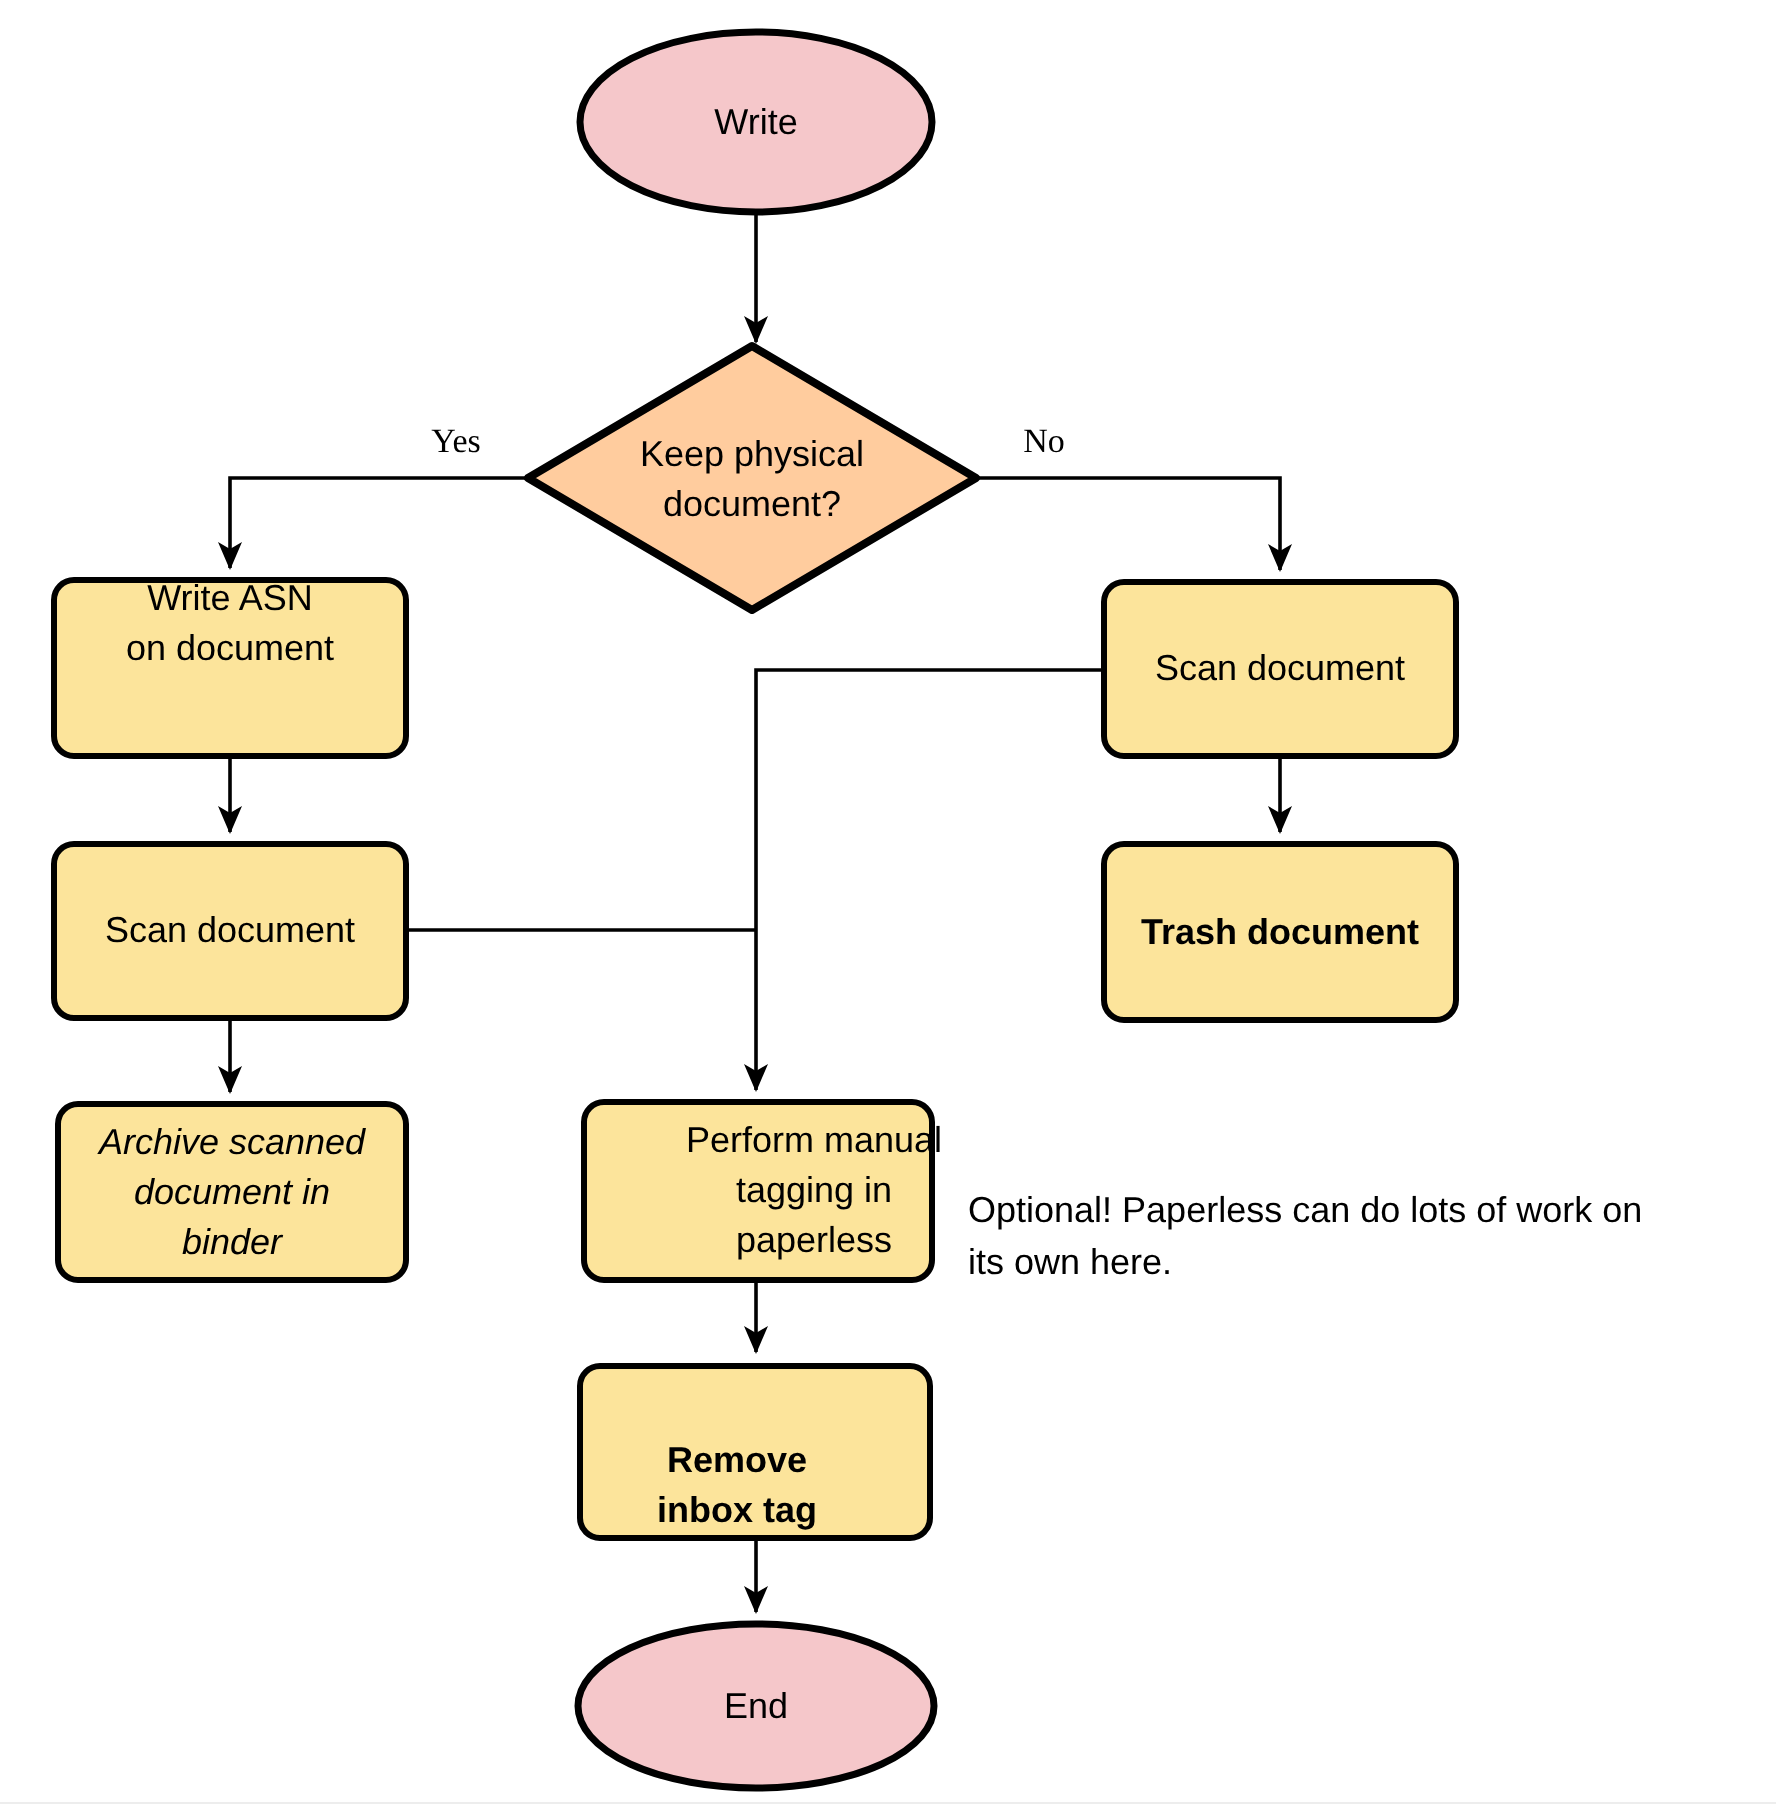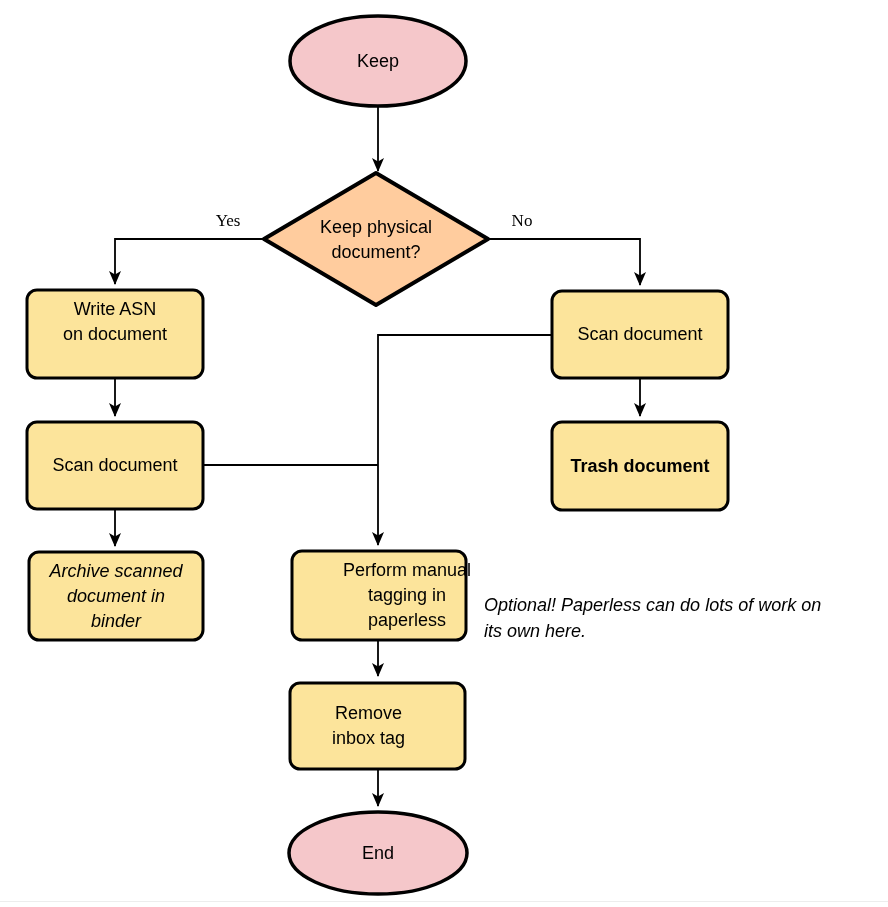--- a/index.html
+++ b/index.html
@@ -55,44 +55,43 @@
     font-size: 17px;
     color: #000000;
     font-family: Liberation Serif, serif;
   }
   .note {
     position: absolute;
     left: 484px;
     top: 592px;
     width: 404px;
     font-size: 18px;
-    font-style: italic;
     line-height: 26px;
     color: #000000;
     white-space: pre-line;
   }
   .bottom-edge {
     position: absolute;
     left: 0;
     top: 901px;
     width: 888px;
     height: 1px;
     background: #ededed;
   }
 
   
   .n-start    { left: 289px; top: 15px;  width: 178px; height: 92px; }
   .n-decision { left: 274px; top: 175px; width: 204px; height: 130px; }
-  .n-write    { left: 27px;  top: 290px; width: 176px; height: 64px; }
+  .n-write    { left: 27px;  top: 280px; width: 176px; height: 64px; }
   .n-scanl    { left: 27px;  top: 422px; width: 176px; height: 87px; }
   .n-archive  { left: 29px;  top: 552px; width: 174px; height: 88px; font-style: italic; }
   .n-scanr    { left: 552px; top: 291px; width: 176px; height: 87px; }
   .n-trash    { left: 552px; top: 422px; width: 176px; height: 88px; font-weight: bold; }
   .n-tag      { left: 292px; top: 551px; width: 174px; height: 89px; margin-left: 28px; }
-  .n-remove   { left: 290px; top: 683px; width: 157px; height: 86px; }
+  .n-remove   { left: 290px; top: 700px; width: 157px; height: 86px; font-weight: bold; }
   .n-end      { left: 289px; top: 812px; width: 178px; height: 83px; text-align: center; }
   .lbl-yes    { left: 203px; top: 210px; width: 50px;  height: 22px; }
   .lbl-no     { left: 499px; top: 210px; width: 46px;  height: 22px; }
 </style>
 </head>
 <body>
 
 <div class="canvas">
 
   <svg class="layer" width="888" height="907" viewBox="0 0 888 907">
@@ -118,21 +117,21 @@
     <rect class="shape fill-process" x="27" y="290" width="176" height="88" rx="10" stroke-width="3"></rect>
     <rect class="shape fill-process" x="27" y="422" width="176" height="87" rx="10" stroke-width="3"></rect>
     <rect class="shape fill-process" x="29" y="552" width="174" height="88" rx="10" stroke-width="3"></rect>
     <rect class="shape fill-process" x="552" y="291" width="176" height="87" rx="10" stroke-width="3"></rect>
     <rect class="shape fill-process" x="552" y="422" width="176" height="88" rx="10" stroke-width="3"></rect>
     <rect class="shape fill-process" x="292" y="551" width="174" height="89" rx="10" stroke-width="3"></rect>
     <rect class="shape fill-process" x="290" y="683" width="175" height="86" rx="10" stroke-width="3"></rect>
     <ellipse class="shape fill-terminal" cx="378" cy="853" rx="89" ry="41" stroke-width="3.5"></ellipse>
   </svg>
 
-  <div class="node-label n-start">Keep</div>
+  <div class="node-label n-start">Write</div>
   <div class="node-label n-decision">Keep physical
 document?</div>
   <div class="node-label n-write">Write ASN
 on document</div>
   <div class="node-label n-scanl">Scan document</div>
   <div class="node-label n-archive">Archive scanned
 document in
 binder</div>
   <div class="node-label n-scanr">Scan document</div>
   <div class="node-label n-trash">Trash document</div>

